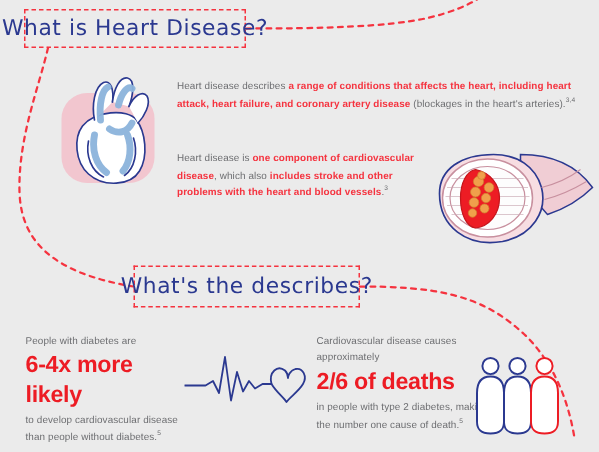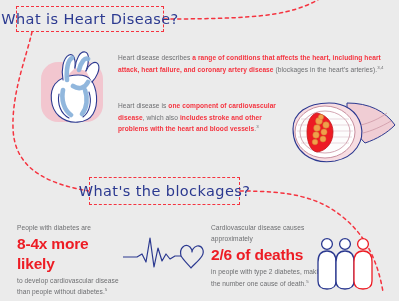--- a/index.html
+++ b/index.html
@@ -186,26 +186,26 @@
           <circle cx="42" cy="40" r="3"></circle>
         <circle cx="34" cy="43" r="2.8"></circle>
           <circle cx="40" cy="18" r="2.6"></circle>
       </g>
       <path d="M80 26 C 88 24, 98 20, 106 14" fill="none" stroke="#c8909f" stroke-width="0.7"></path>
       <path d="M82 34 C 90 32, 100 28, 110 22" fill="none" stroke="#c8909f" stroke-width="0.7"></path>
     </svg>
   </div>
 
   <div class="heading-box" id="heading-2">
-    <span class="heading-text">What's the blockages?</span>
+    <span class="heading-text">What's the describes?</span>
   </div>
 
   <div class="stat-block" id="stat-left">
     <div class="stat-lead">People with diabetes are</div>
-    <div class="stat-big">8-4x more likely</div>
+    <div class="stat-big">6-4x more likely</div>
     <div class="stat-tail">
       <span>to develop cardiovascular disease than people without diabetes.</span><sup>5</sup>
     </div>
   </div>
 
   <div class="illus" id="illus-ekg">
     <svg viewBox="0 0 86 40" width="86" height="40">
       <path d="M0 23 L 14 23 L 19 20 L 23 28 L 27 4 L 31 33 L 35 14 L 39 27
                L 43 20 L 47 25 L 52 22 L 58 22" fill="none" stroke="#2b3990" stroke-width="1.2" stroke-linejoin="round" stroke-linecap="round"></path>
       <path d="M58 22 C 56 14, 62 9, 67 13 C 69 15, 69 17, 69 18

